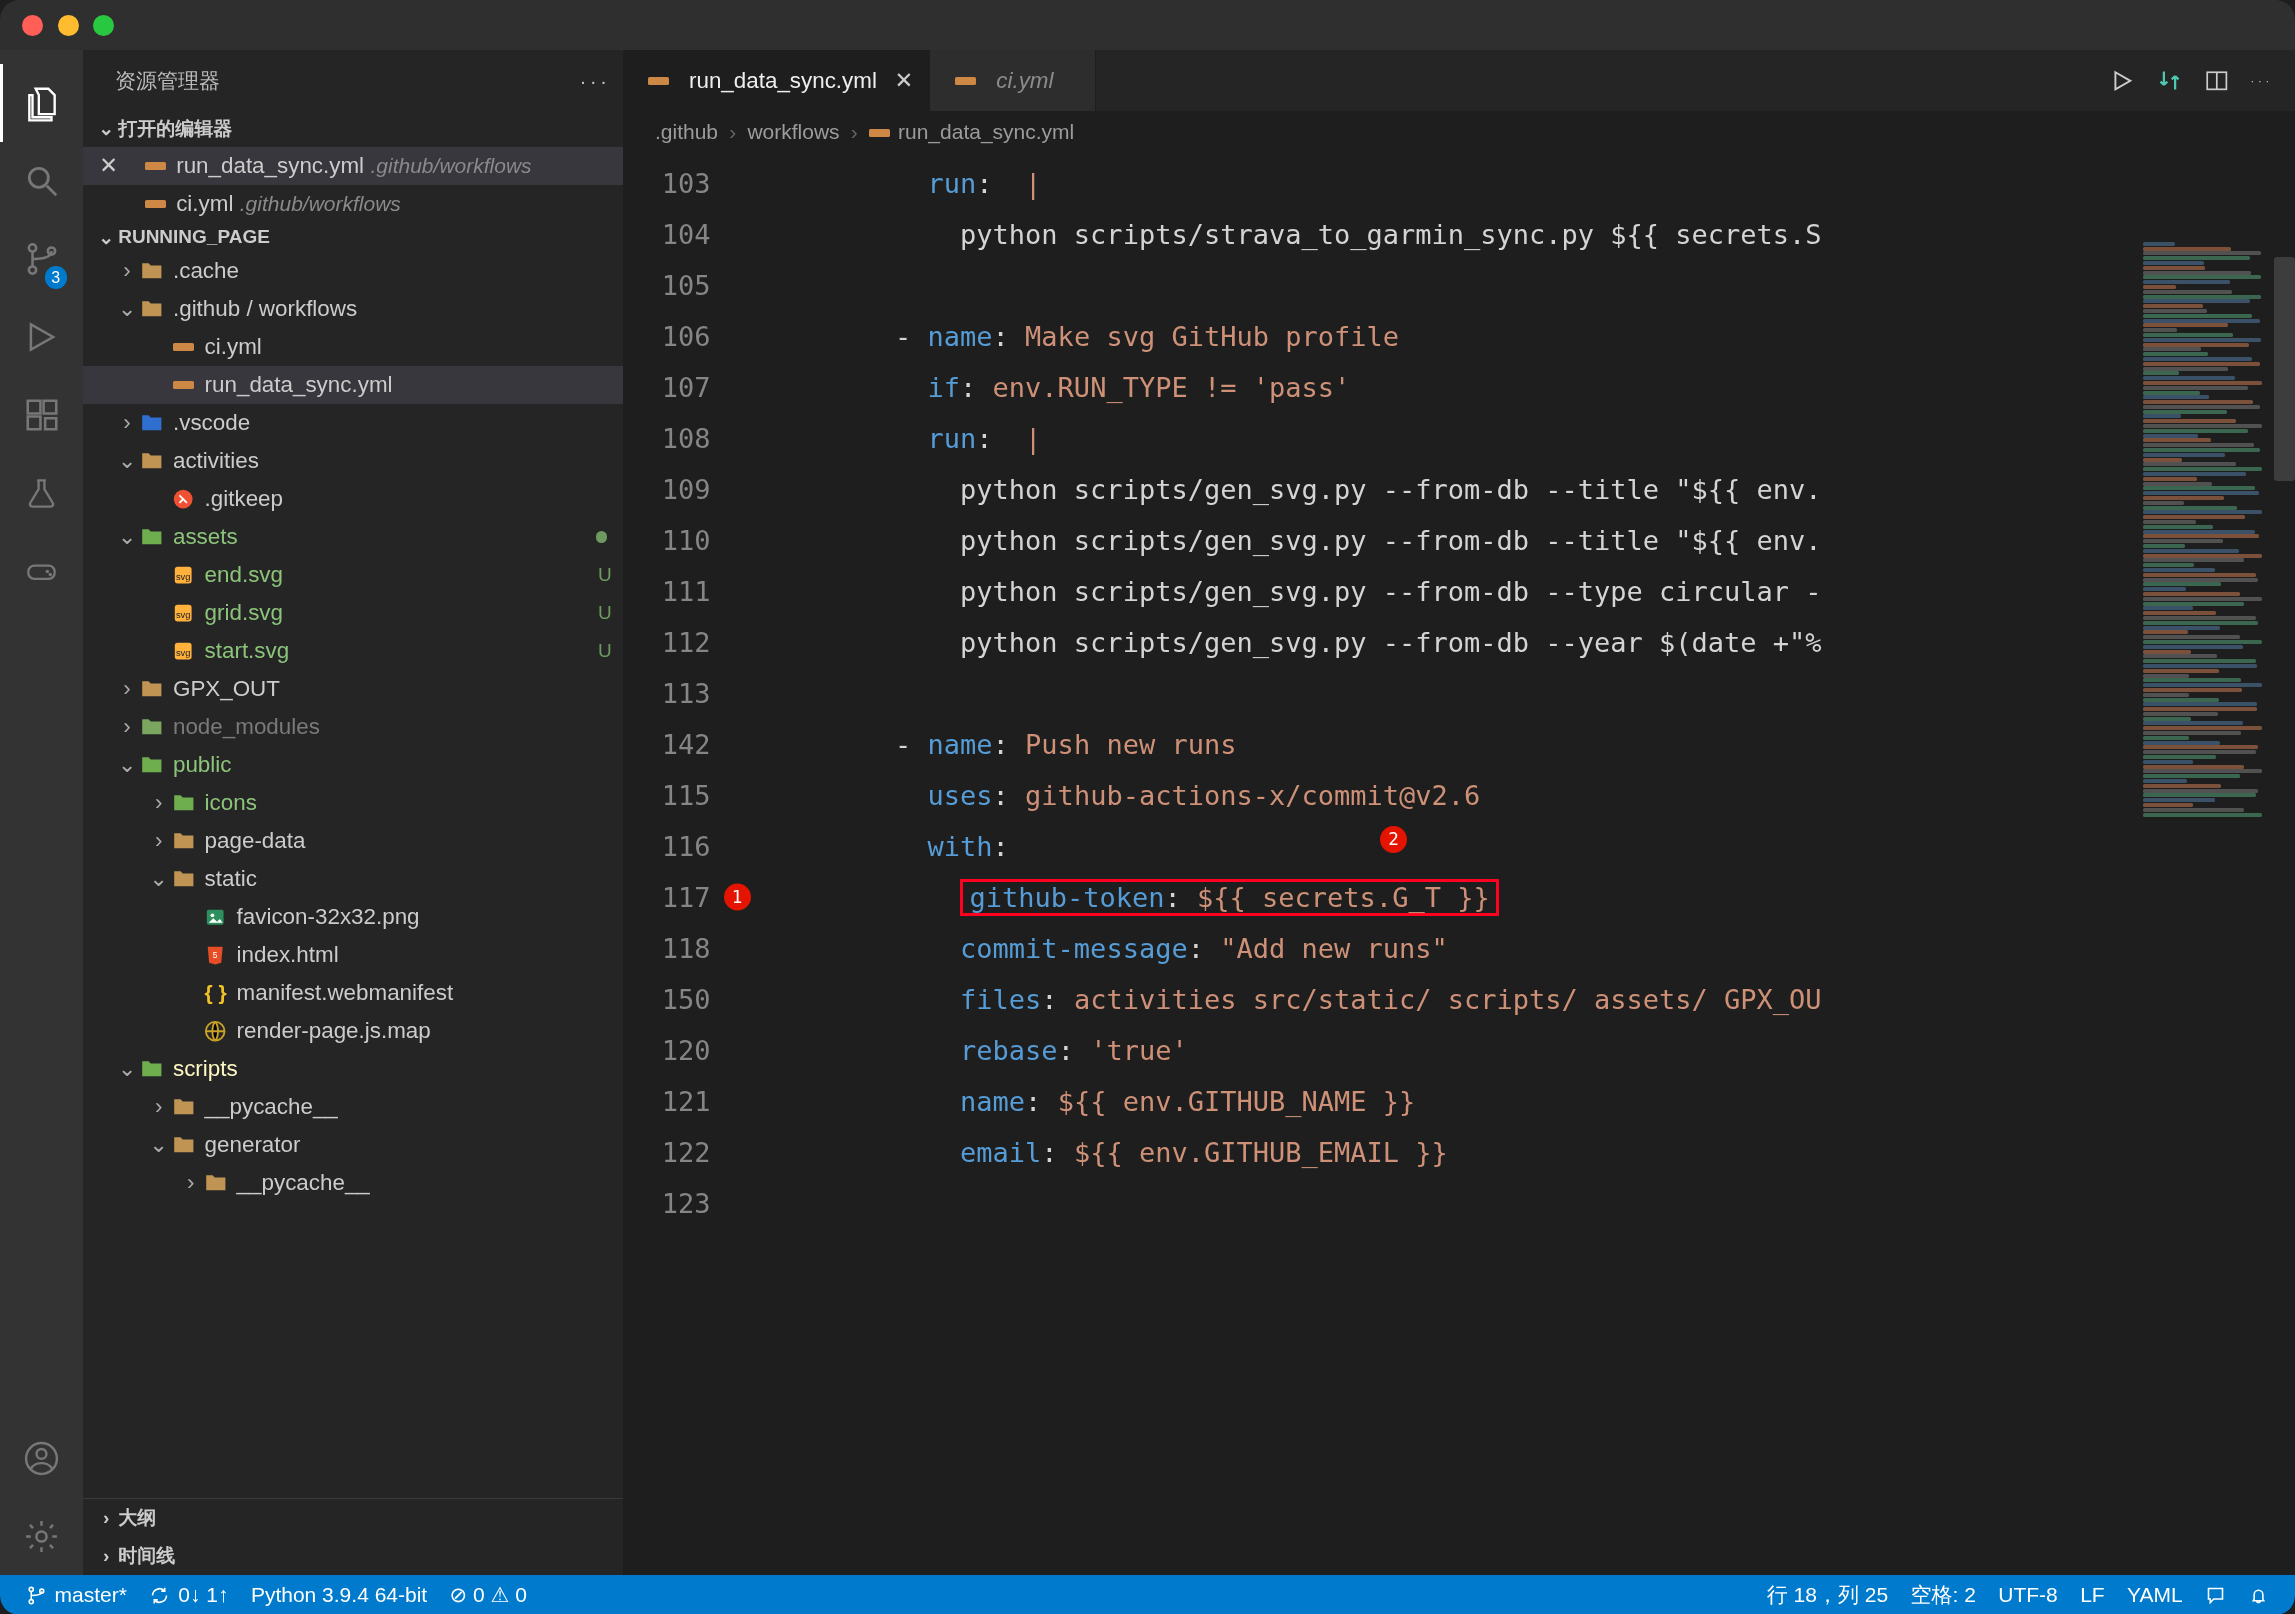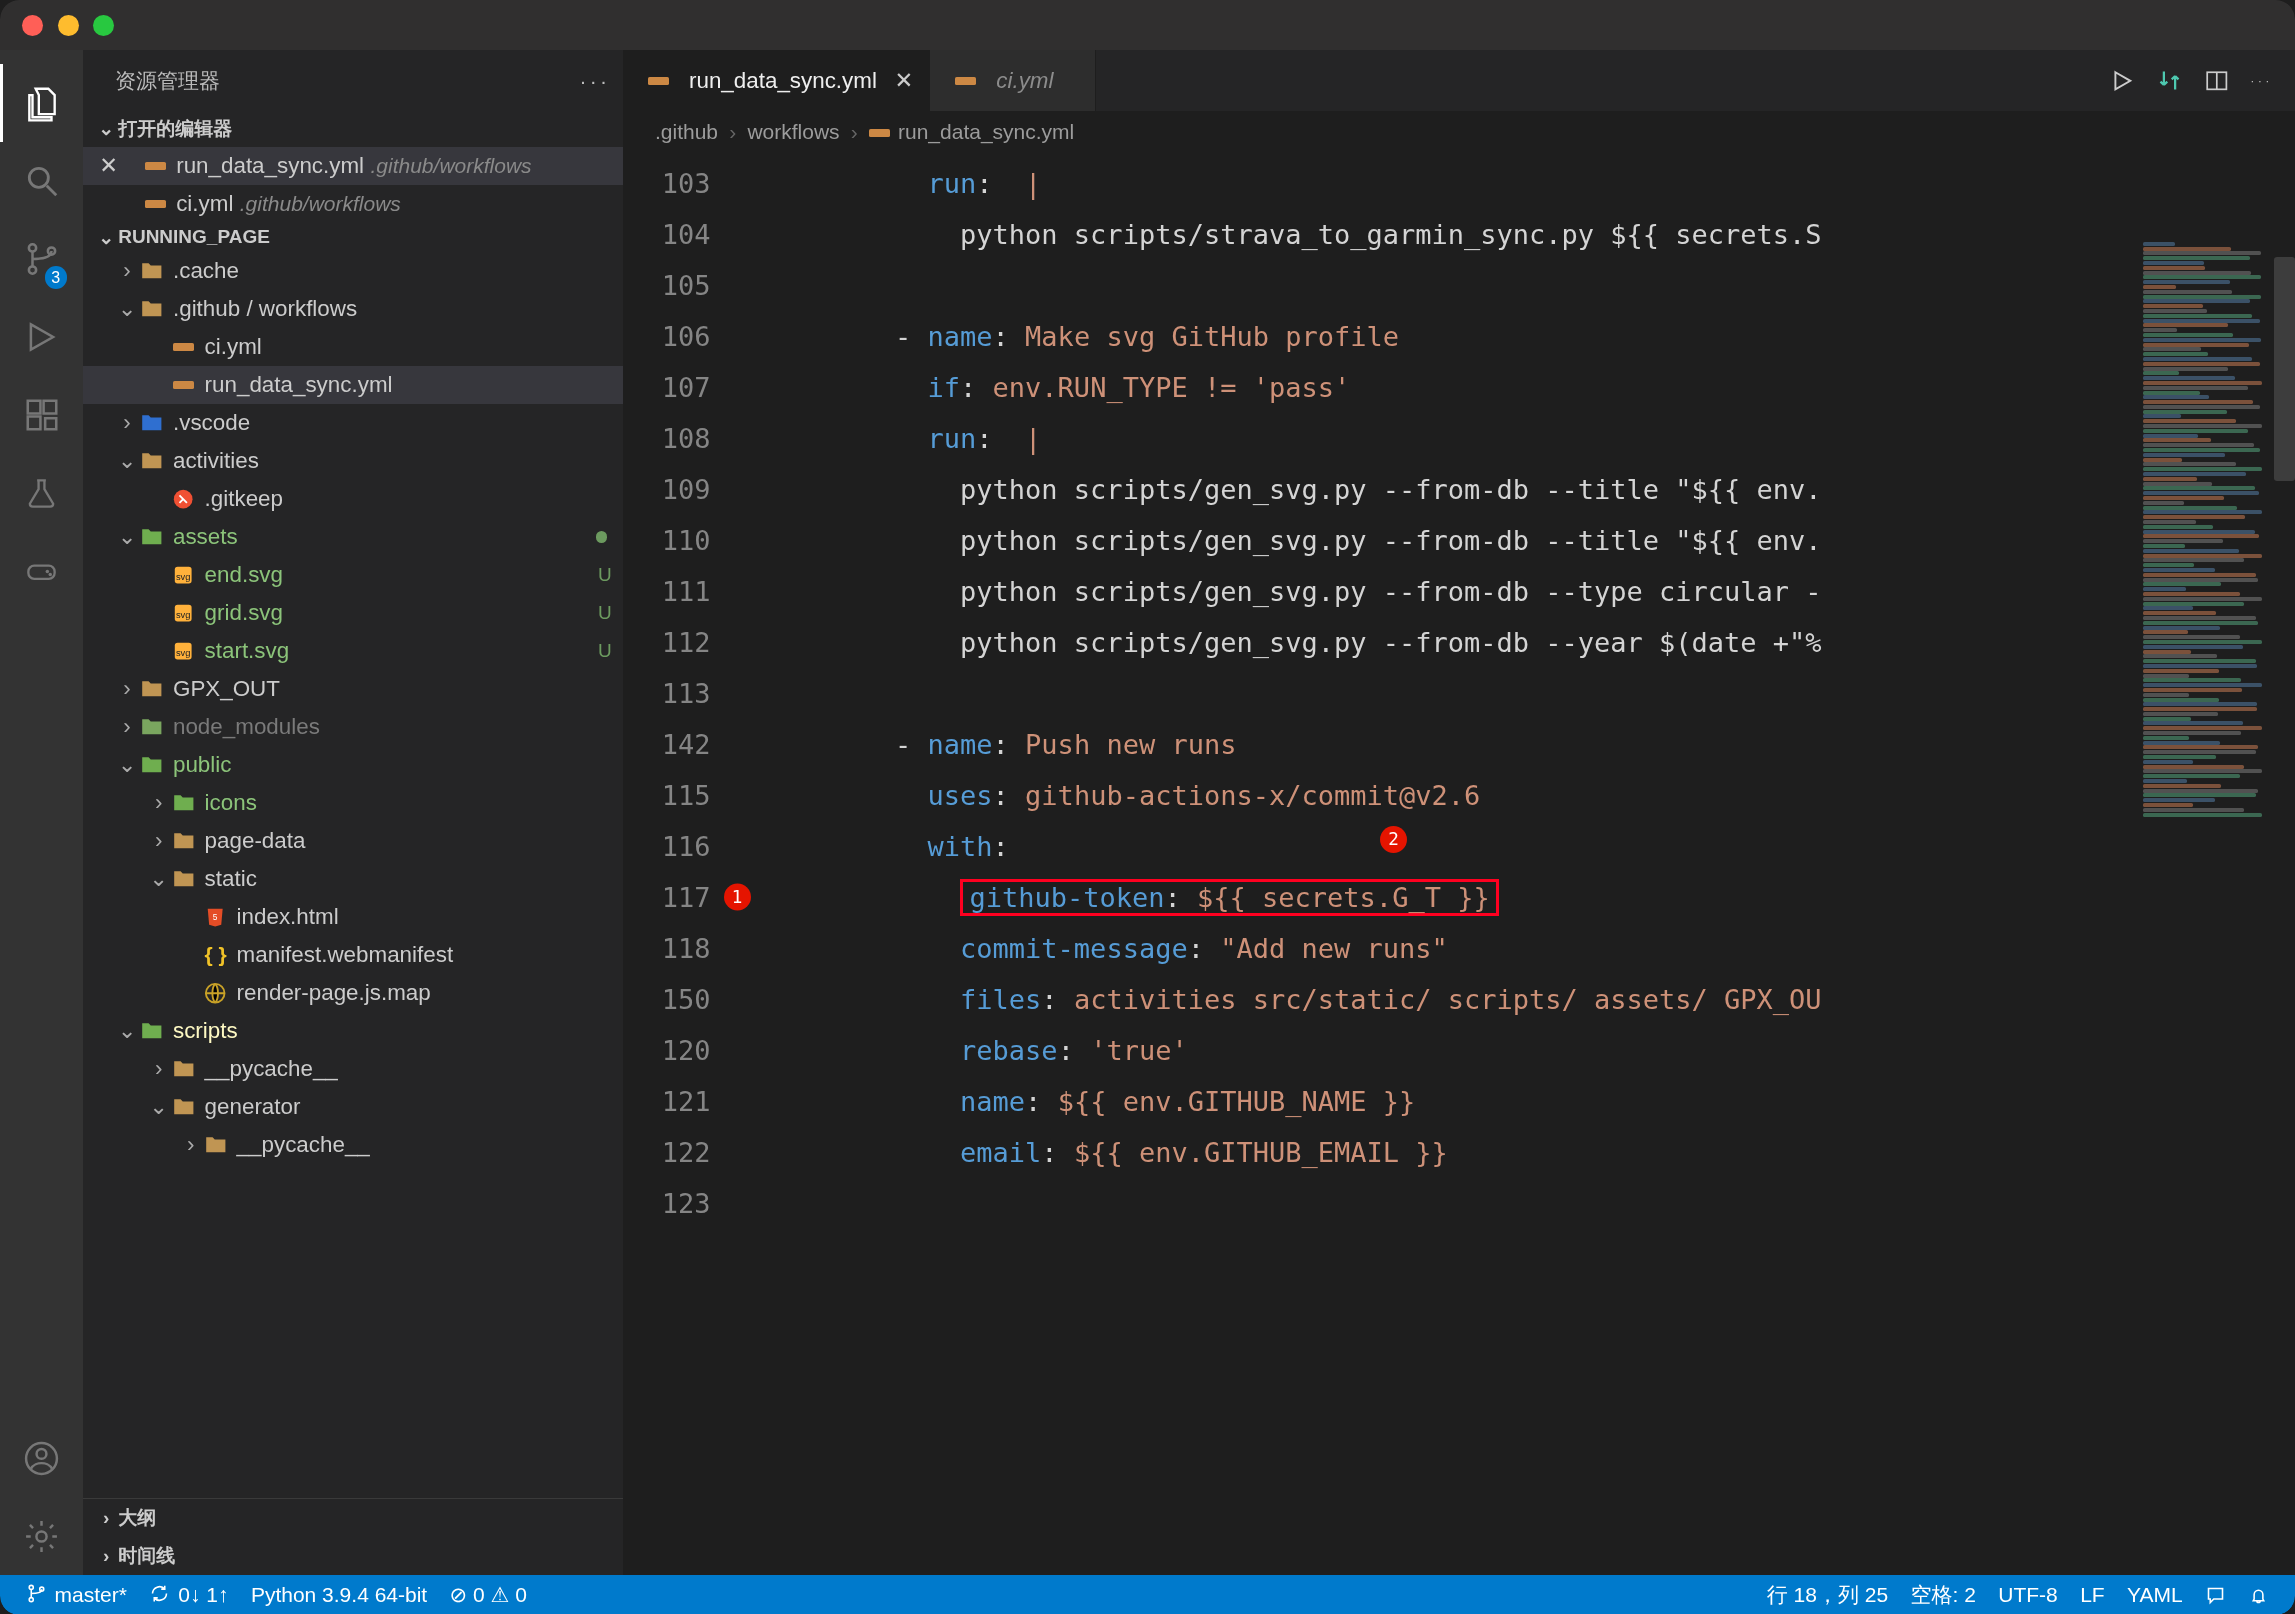--- a/index.html
+++ b/index.html
@@ -121,21 +121,21 @@
 }
 .minimap {
   position:absolute; top:88px; right:24px; width:128px; height:559px;
   opacity:0.85;
 }
 .minimap .mm-line { height:4px; margin:0.8px 0; border-radius:1.6px; }
 .status-bar {
   height: 40px; background:#007acc; color:#fff; display:flex; align-items:center;
   font-size:21px; padding:0 14.4px;
 }
-.status-bar .sb-item { display:flex; gap:8px; padding: 0 11.2px; cursor:pointer;}
+.status-bar .sb-item { display:flex; align-items:center; gap:8px; padding: 0 11.2px; cursor:pointer;}
 .status-bar .sb-right { margin-left:auto; display:flex; align-items:center; }
 .outline-sections { border-top:0.8px solid #3a3a3a; }
 .outline-row { display:flex; align-items:center; height:38px; font-size:19px; font-weight:600; padding-left:11.2px; color:#ccc; cursor:pointer;}
 svg { display:block; }
 .yaml-swatch { background:#c84; width:21px; height:8px; border-radius:1.6px;}
 .scrollbar-v { position:absolute; right:0; top:104px; width:21px; height:224px; background:rgba(120,120,120,0.35); border-radius:3.2px;}
 </style>
 </head>
 <body>
 
@@ -410,20 +410,32 @@
           </div>
           <div class="tree-row">
             <span class="indent" style="width:54px"></span>
             <span class="chev" style="width:21px;color:#aaa">⌄</span>
             <span class="tree-icon">
               <svg width="25.6" height="25.6" viewBox="0 0 24 24">
                 <path fill="#c09553" d="M3 5h6l2 2h10v12H3z"></path>
               </svg>
             </span>
             <span class="lbl" style="">static</span>
+          </div>
+          <div class="tree-row">
+            <span class="indent" style="width:86px"></span>
+            <span class="chev" style="width:21px;color:#aaa"></span>
+            <span class="tree-icon">
+              <svg width="22.4" height="22.4" viewBox="0 0 24 24">
+                <rect x="3" y="4" width="18" height="16" rx="2" fill="#2d8f5d"></rect>
+                <circle cx="9" cy="10" r="2" fill="#fff"></circle>
+                <path fill="#fff" d="M5 18l5-5 4 4 3-3 3 4z"></path>
+              </svg>
+            </span>
+            <span class="lbl" style="">favicon-32x32.png</span>
           </div>
           <div class="tree-row">
             <span class="indent" style="width:86px"></span>
             <span class="chev" style="width:21px;color:#aaa"></span>
             <span class="tree-icon">
               <svg width="22.4" height="22.4" viewBox="0 0 24 24" style="font-size:28px">
                 <path fill="#e44d26" d="M4 3h16l-1.5 17L12 22l-6.5-2z"></path>
                 <text x="12" y="15" text-anchor="middle" font-size="9" fill="#fff" font-family="sans-serif">5</text>
               </svg>
             </span>

